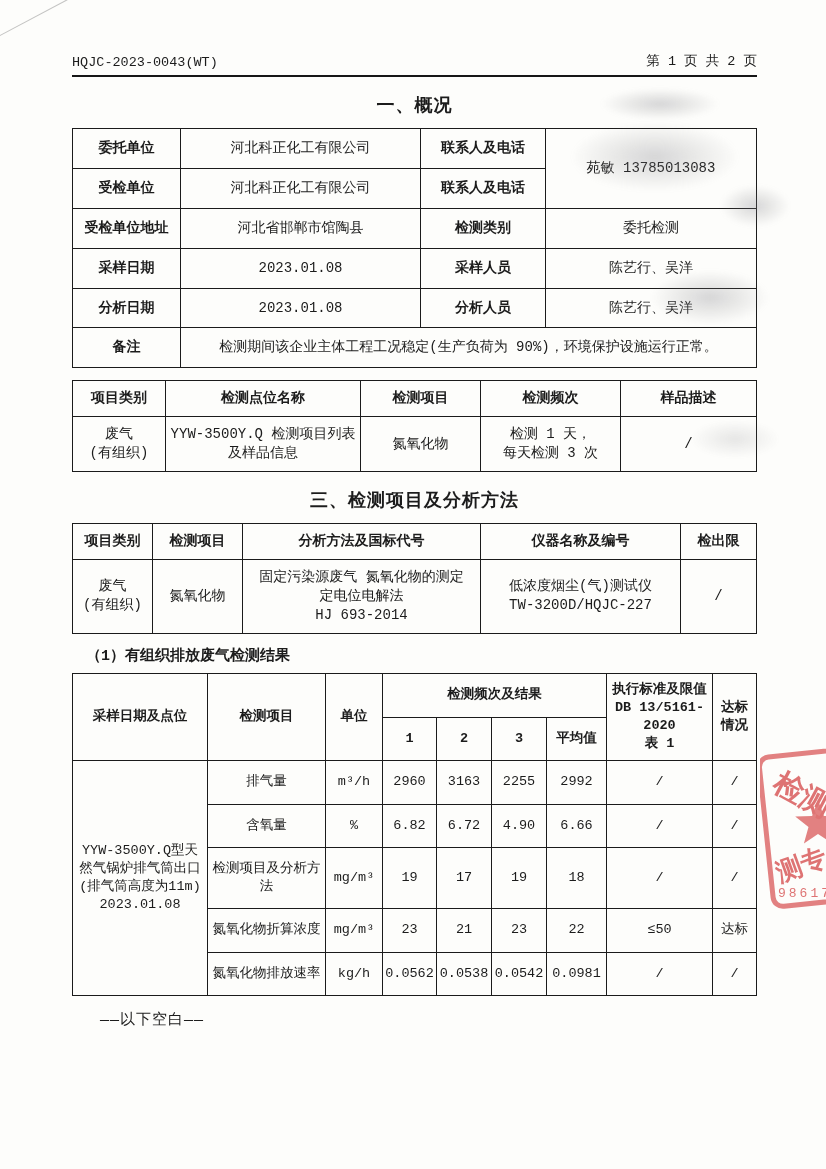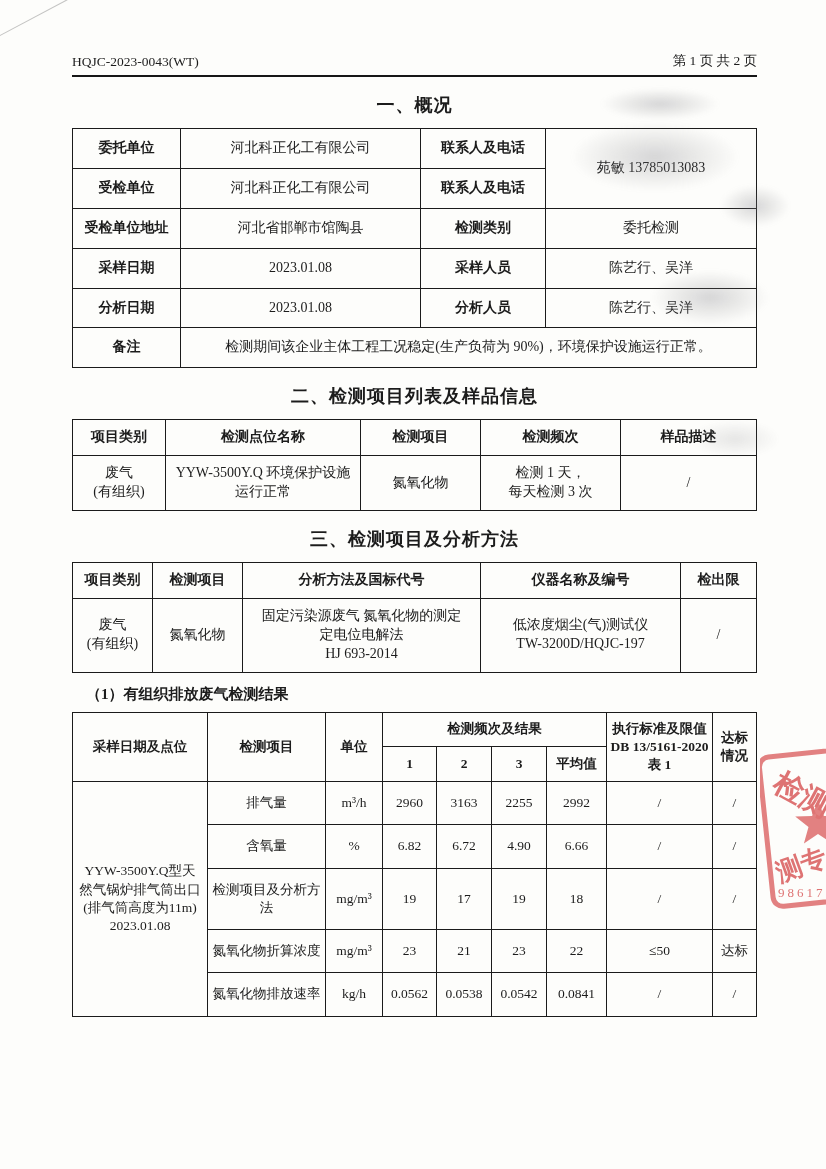--- a/index.html
+++ b/index.html
@@ -2,21 +2,21 @@
 <html><head>
 <meta charset="utf-8">
 <style>
   * { box-sizing: border-box; }
   html, body { margin: 0; padding: 0; background: #ffffff; }
   .page {
     position: relative;
     width: 826px; height: 1169px;
     background: #fdfdfb;
     overflow: hidden;
-    font-family: Liberation Serif, serif;
+    font-family: Liberation Mono, monospace;
     color: #1c1c1c;
     padding-left: 16px;
   }
   .content { position: absolute; left: 72px; top: 52px; width: 685px; }
 
   .doc-header {
     display: flex; justify-content: space-between; align-items: flex-end;
     font-size: 13.5px; padding-bottom: 5px;
     border-bottom: 2.5px solid #161616;
   }
@@ -108,41 +108,40 @@
         <td class="lab">分析人员</td>
         <td>陈艺行、吴洋</td>
       </tr>
       <tr>
         <td class="lab">备注</td>
         <td colspan="3">检测期间该企业主体工程工况稳定(生产负荷为 90%)，环境保护设施运行正常。</td>
       </tr>
     </tbody>
       </table>
 
-    <div class="section-title">二、检测项目列表及样品信息</div>
     <table class="mb14">
       <colgroup>
           <col style="width:93px">
           <col style="width:195px">
           <col style="width:120px">
           <col style="width:140px">
           <col>
         </colgroup>
       <tbody>
           <tr>
         <th>项目类别</th>
         <th>检测点位名称</th>
         <th>检测项目</th>
         <th>检测频次</th>
         <th>样品描述</th>
       </tr>
       <tr>
         <td class="pre">废气
 (有组织)</td>
-        <td>YYW-3500Y.Q 环境保护设施运行正常</td>
+        <td>YYW-3500Y.Q 检测项目列表及样品信息</td>
         <td>氮氧化物</td>
         <td class="pre">检测 1 天，
 每天检测 3 次</td>
         <td>/</td>
       </tr>
     </tbody>
       </table>
 
     <div class="section-title">三、检测项目及分析方法</div>
     <table class="mb14">
@@ -162,21 +161,21 @@
         <th>检出限</th>
       </tr>
       <tr>
         <td class="pre">废气
 (有组织)</td>
         <td>氮氧化物</td>
         <td class="pre">固定污染源废气 氮氧化物的测定
 定电位电解法
 HJ 693-2014</td>
         <td class="pre">低浓度烟尘(气)测试仪
-TW-3200D/HQJC-197</td>
+TW-3200D/HQJC-227</td>
         <td>/</td>
       </tr>
     </tbody>
       </table>
 
     <div class="sub-title">（1）有组织排放废气检测结果</div>
     <table class="results">
       <colgroup>
         <col style="width:135px">
           <col style="width:118px">
@@ -249,27 +248,28 @@
         <td>22</td>
         <td>≤50</td>
         <td>达标</td>
       </tr>
       <tr>
         <td class="rowitem">氮氧化物排放速率</td>
         <td>kg/h</td>
         <td>0.0562</td>
         <td>0.0538</td>
         <td>0.0542</td>
-        <td>0.0841</td>
-        <td>/</td>
-        <td>/</td>
-      </tr>
-    </tbody>
-      </table>
-
+        <td>0.0981</td>
+        <td>/</td>
+        <td>/</td>
+      </tr>
+    </tbody>
+      </table>
+
+    <div class="end-note">——以下空白——</div>
   </div>
 
   <div class="smudge" style="left:570px;top:122px;width:170px;height:70px;"></div>
   <div class="smudge" style="left:600px;top:88px;width:120px;height:32px;"></div>
   <div class="smudge" style="left:650px;top:270px;width:120px;height:55px;"></div>
   <div class="smudge" style="left:720px;top:185px;width:70px;height:42px;"></div>
   <div class="smudge" style="left:690px;top:420px;width:90px;height:38px;opacity:.6;"></div>
 
   <div class="stamp-clip">
     <svg width="160" height="172" viewBox="0 0 160 172">

